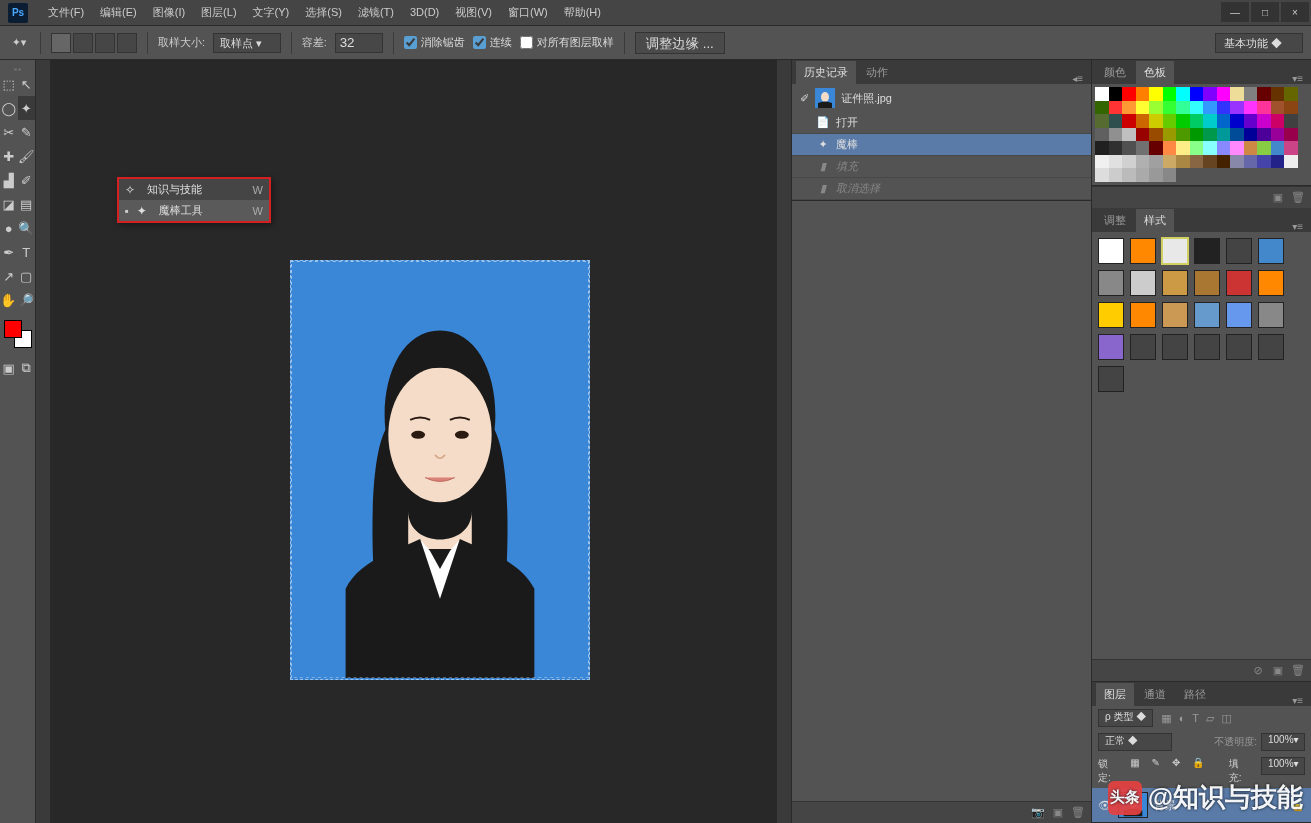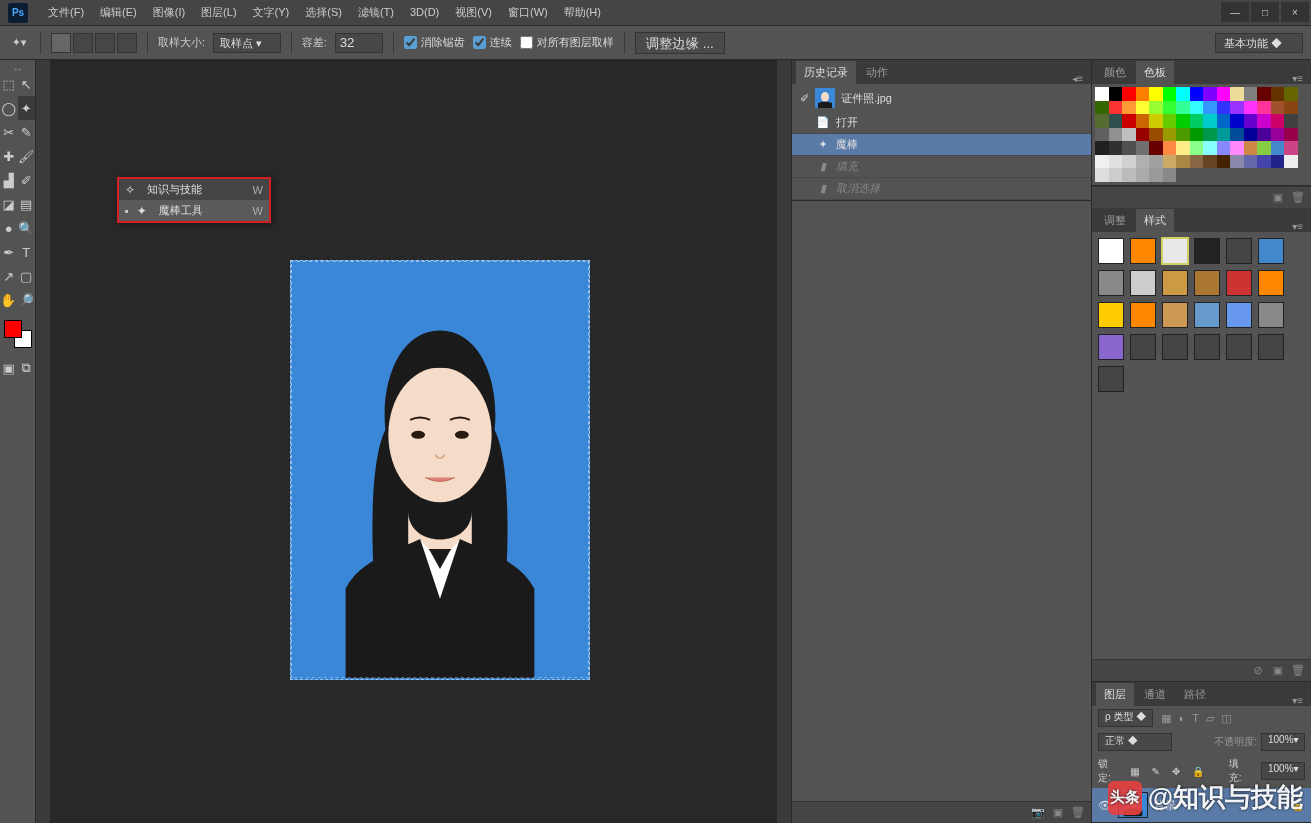--- a/index.html
+++ b/index.html
@@ -62,21 +62,21 @@
 .pf-icon { width:14px; height:14px; display:flex; align-items:center; justify-content:center; font-size:11px;}
 .swatches { display:flex; flex-wrap:wrap; padding:3px; gap:0; }
 .sw { width:13.5px; height:13.5px; border:0; }
 .styles-grid { display:flex; flex-wrap:wrap; padding:6px; gap:6px; }
 .style-sw { width:26px; height:26px; background:#333; border:1px solid #222; }
 .style-sw.highlight { outline:2px solid #d0d060; outline-offset:-1px; }
 .layer-opts { display:flex; align-items:center; gap:4px; padding:3px 6px; }
 .layer-select { background:#474747; border:1px solid #333; color:#ddd; height:18px; padding:0 6px; font-size:10px; }
 .layer-icons { display:flex; gap:7px; color:#999; font-size:11px; margin-left:4px;}
 .layer-row2 { display:flex; align-items:center; gap:4px; padding:3px 6px; font-size:10px; color:#999; }
-.lock-row { display:flex; align-items:center; gap:12px; padding:3px 6px; font-size:10px; color:#ccc; }
+.lock-row { display:flex; gap:12px; padding:3px 6px; font-size:10px; color:#ccc; }
 .layer-item { display:flex; align-items:center; gap:6px; padding:4px 6px; background:#5a7ba8; }
 .layer-thumb { width:30px; height:26px; background:#3a87d8; border:1px solid #222; display:flex; align-items:flex-end; justify-content:center; overflow:hidden; }
 .layer-eye { width:14px; text-align:center; color:#ddd;}
 .watermark { position:absolute; right:8px; bottom:8px; color:#fff; font-size:26px; font-weight:bold; text-shadow:0 0 3px #000; display:flex; align-items:center; gap:6px; opacity:.92;}
 .watermark .logo { width:34px; height:34px; background:#e64040; border-radius:6px; color:#fff; display:flex; align-items:center; justify-content:center; font-size:15px;}
 .collapse-strip{width:14px;background:#3a3a3a;}
 .spacer{flex:1}
 .fill-space{flex:1;background:#535353;}
 </style>
 </head>

